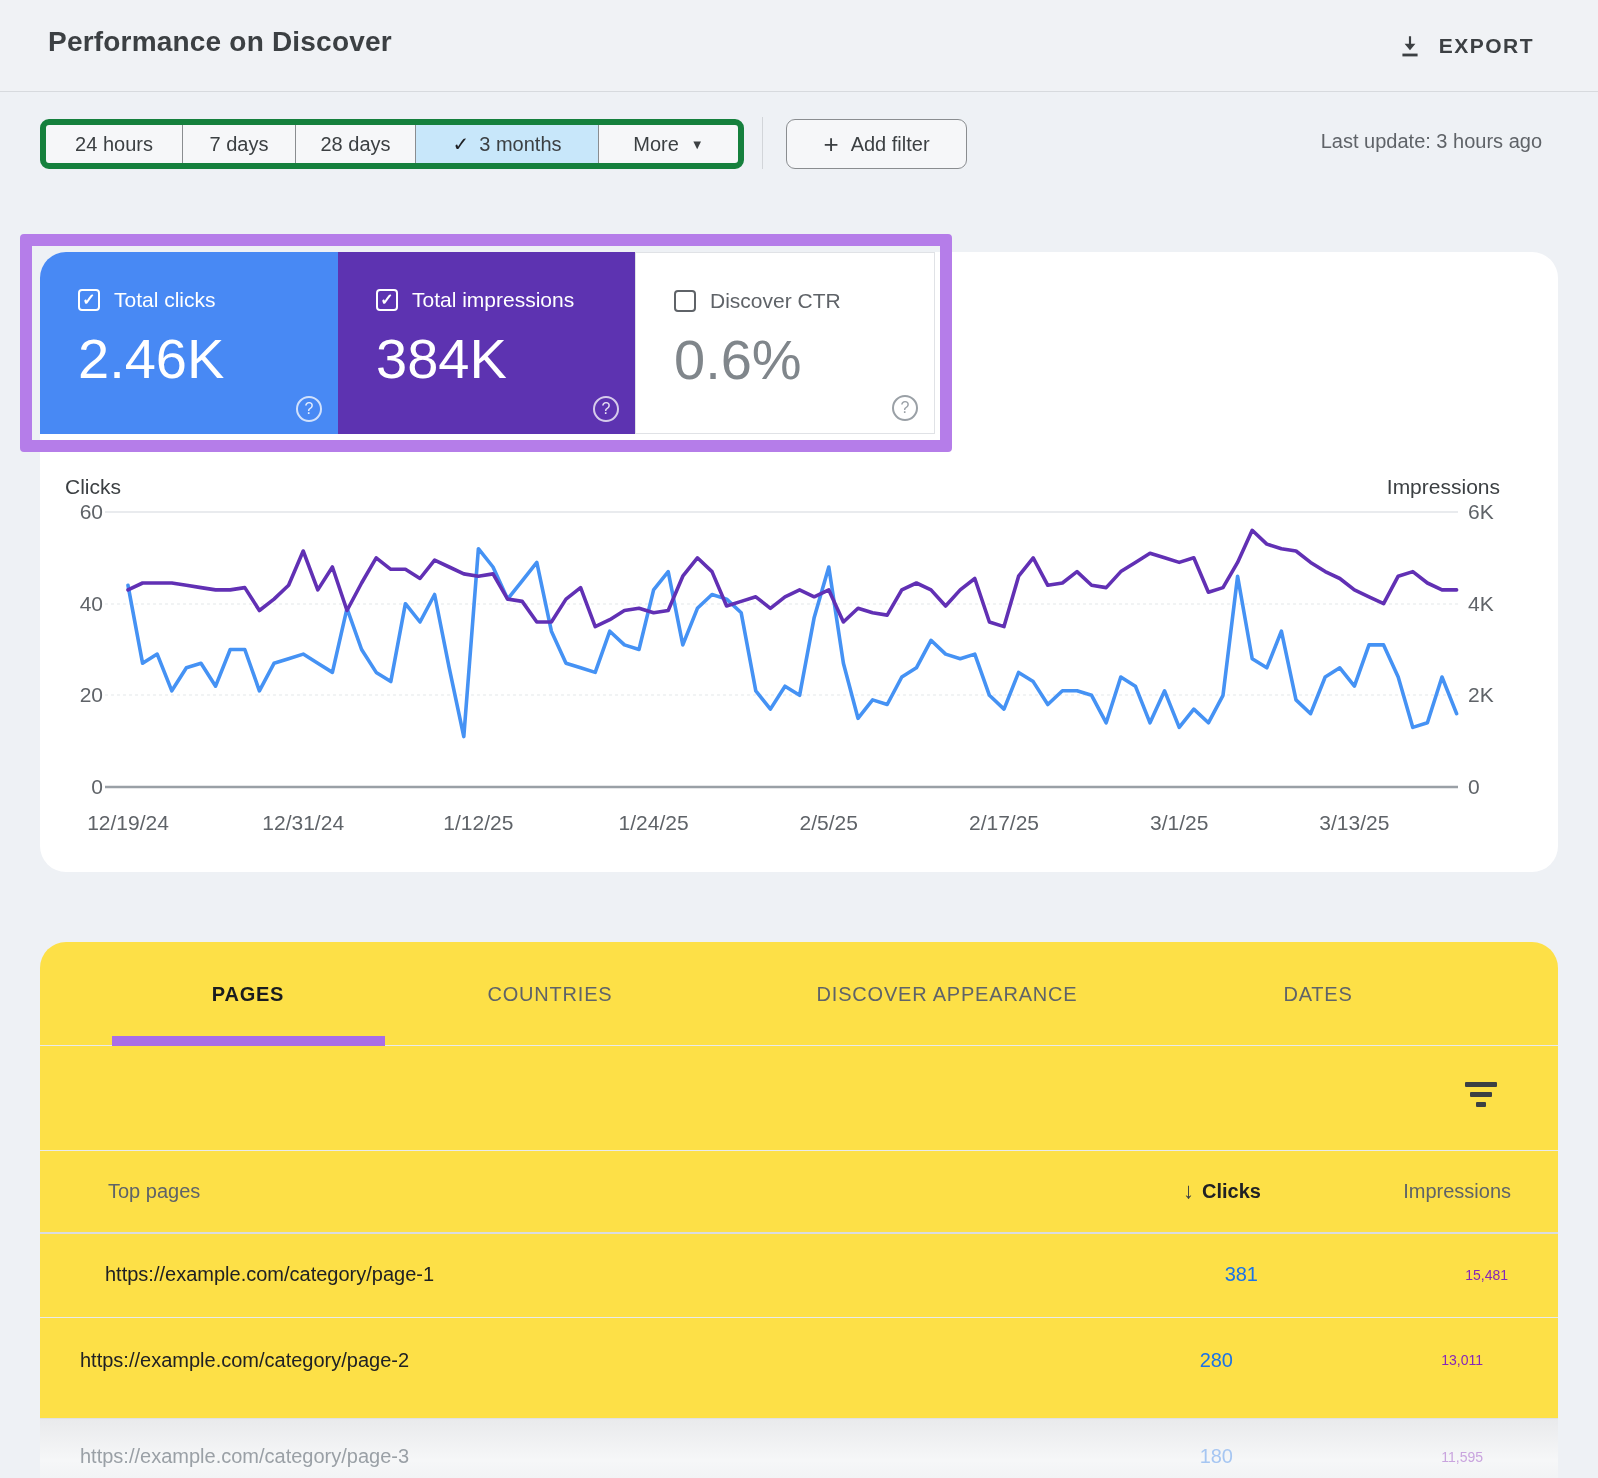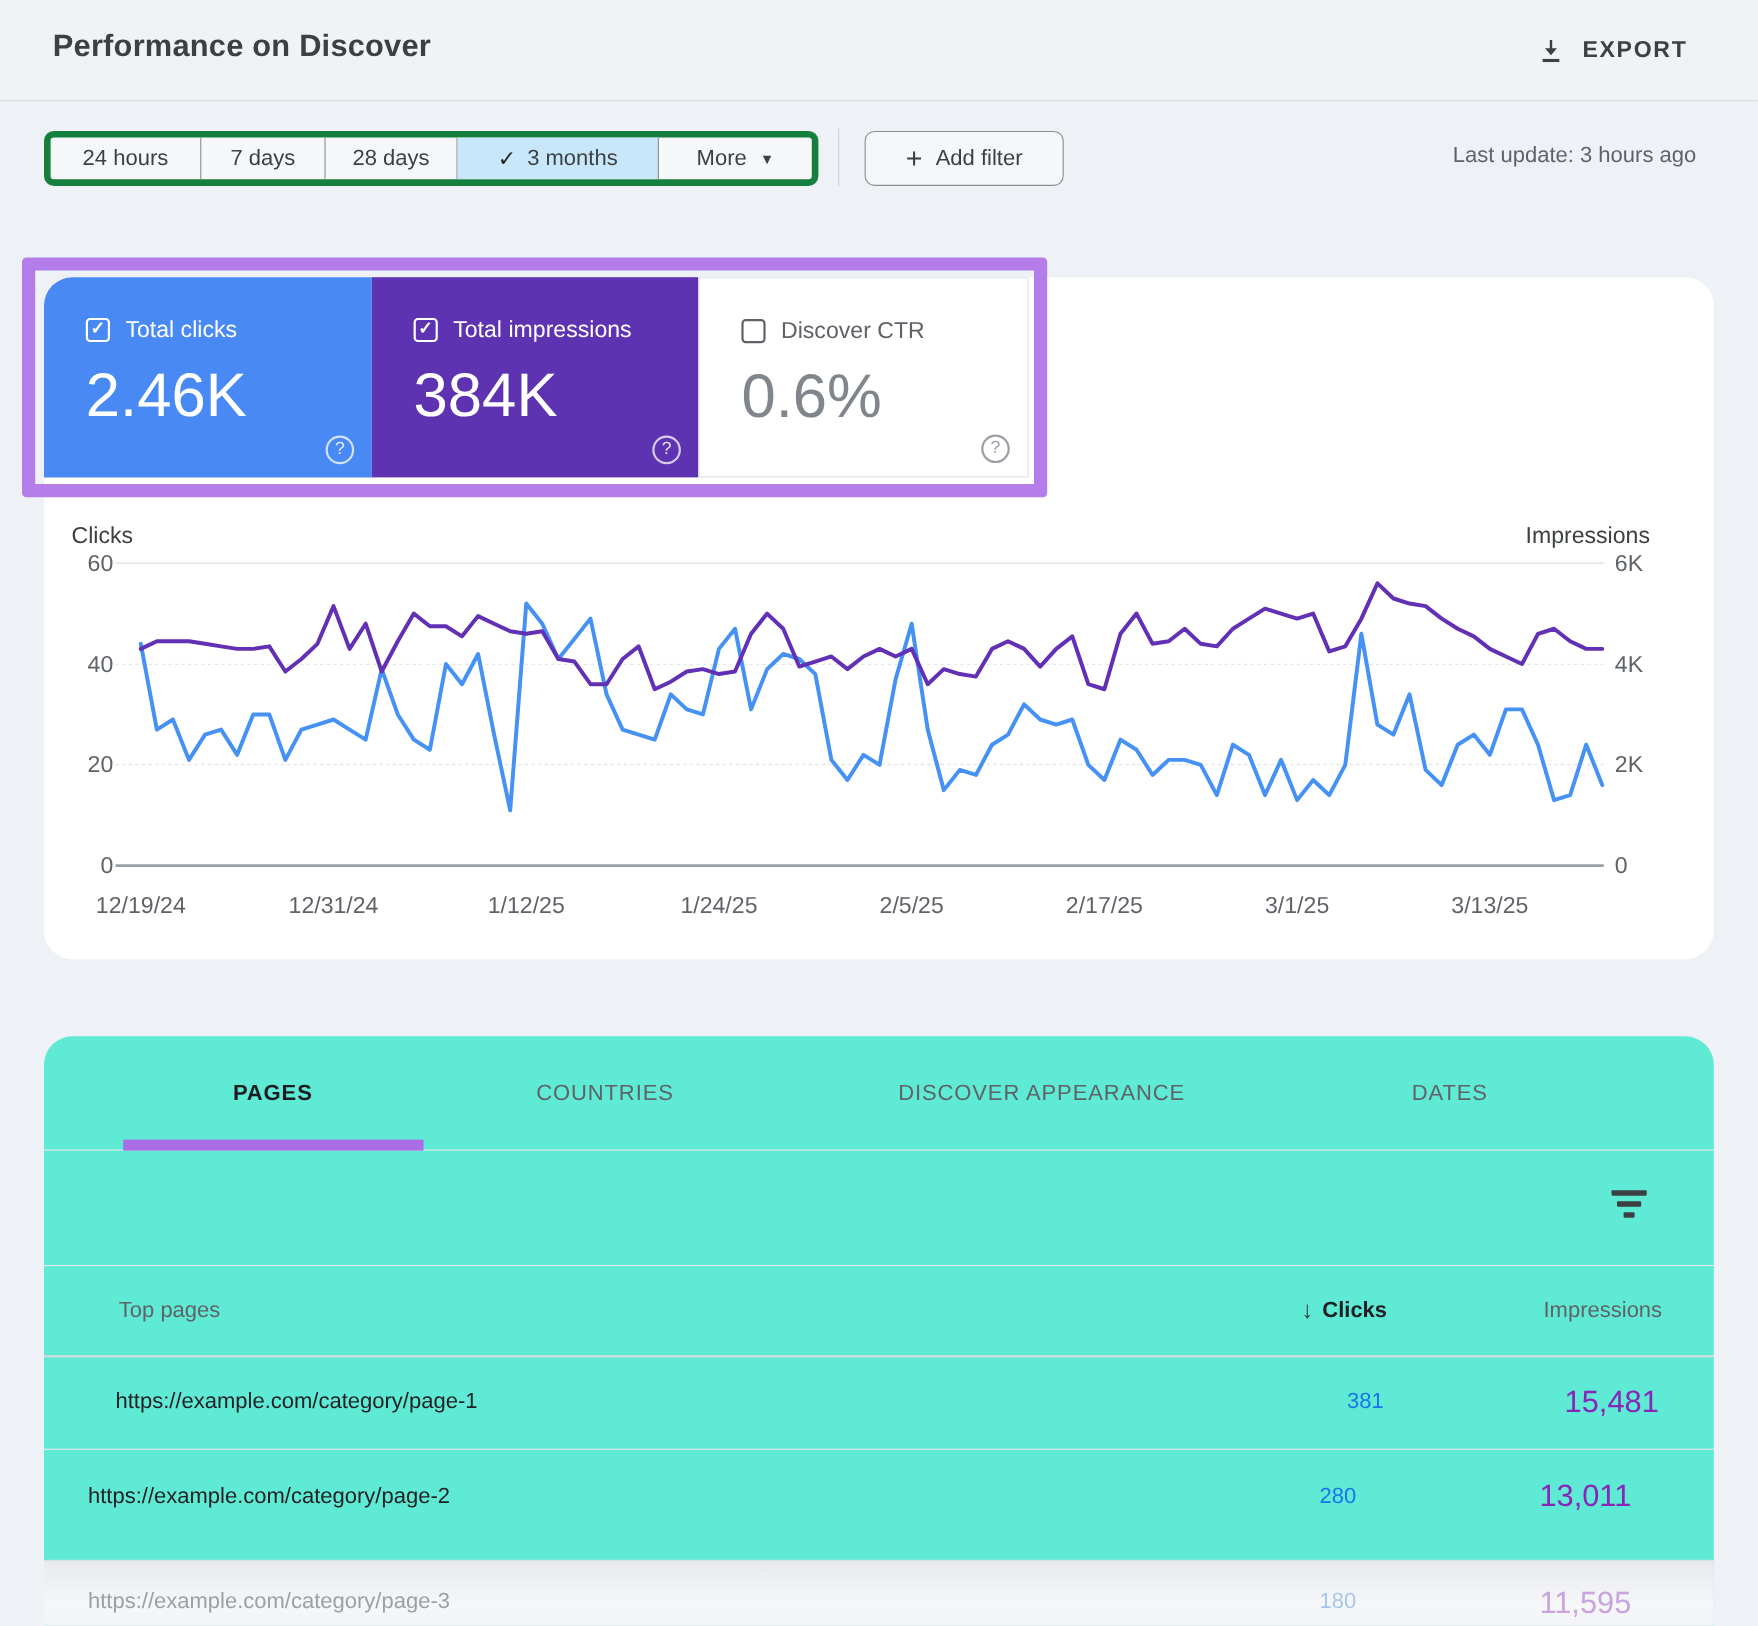--- a/index.html
+++ b/index.html
@@ -89,21 +89,21 @@
 
   
   .annotation-box {
     position:absolute; left:20px; top:234px; width:932px; height:218px;
     border:12px solid #b57de9; border-radius:4px; pointer-events:none; z-index:5;
   }
 
   
   .table-panel {
     position:absolute; left:40px; top:942px; width:1518px; height:536px;
-    background:#5eead4; border-radius:26px 26px 0 0;
+    background:#fde047; border-radius:26px 26px 0 0;
   }
   .tabs-row { position:absolute; left:0; top:0; width:100%; height:104px; }
   .tab {
     position:absolute; top:0; height:104px; transform:translateX(-50%);
     display:flex; align-items:center; font-size:20px; letter-spacing:.8px;
     color:#5f6368; cursor:pointer; white-space:nowrap;
   }
   .tab.active { color:#1a1c1f; font-weight:700; }
   .tabs-divider { position:absolute; left:0; top:103px; width:100%; height:1px; background:#e8eaed; }
   .tab-underline { position:absolute; left:72px; top:94px; width:273px; height:10px; background:#a96ee6; z-index:2; }
@@ -119,21 +119,21 @@
   .thead .col-clicks {
     position:absolute; right:325px; top:0; height:82px; display:flex; align-items:center; gap:8px;
     font-size:20px; font-weight:700; color:#202124; cursor:pointer;
   }
   .thead .col-clicks .sort-arrow { font-weight:400; font-size:22px; color:#3c4043; }
   .thead .col-impr { position:absolute; right:75px; top:0; height:82px; display:flex; align-items:center; font-size:20px; color:#5f6368; cursor:pointer; }
   .thead-divider { position:absolute; left:0; top:290px; width:100%; height:2px; background:#dadce0; }
   .trow { position:absolute; left:0; width:100%; height:85px; cursor:pointer; }
   .trow .url { position:absolute; left:40px; top:0; height:100%; display:flex; align-items:center; font-size:20px; color:#202124; }
   .trow .v-clicks { position:absolute; right:325px; top:0; height:100%; display:flex; align-items:center; font-size:20px; color:#1a73e8; }
-  .trow .v-impr { position:absolute; right:75px; top:0; height:100%; display:flex; align-items:center; font-size:28px; color:#8627b8; }
+  .trow .v-impr { position:absolute; right:75px; top:0; height:100%; display:flex; align-items:center; font-size:14px; color:#8627b8; }
   .row-1 { top:290px;margin-left:25px; }
   .row-2 { top:375px; border-top:1px solid #e8eaed; }
   .row-3 {
     top:476px; height:76px; border-top:1px solid #dfe1e4;
     background:linear-gradient(180deg,#e9eaec 0%,#f6f7f8 55%,#eef0f2 100%);
   }
   .row-3 .url { color:#9aa0a6; }
   .row-3 .v-clicks { color:#a6c6f2; }
   .row-3 .v-impr { color:#c9a4de; }
 </style>

